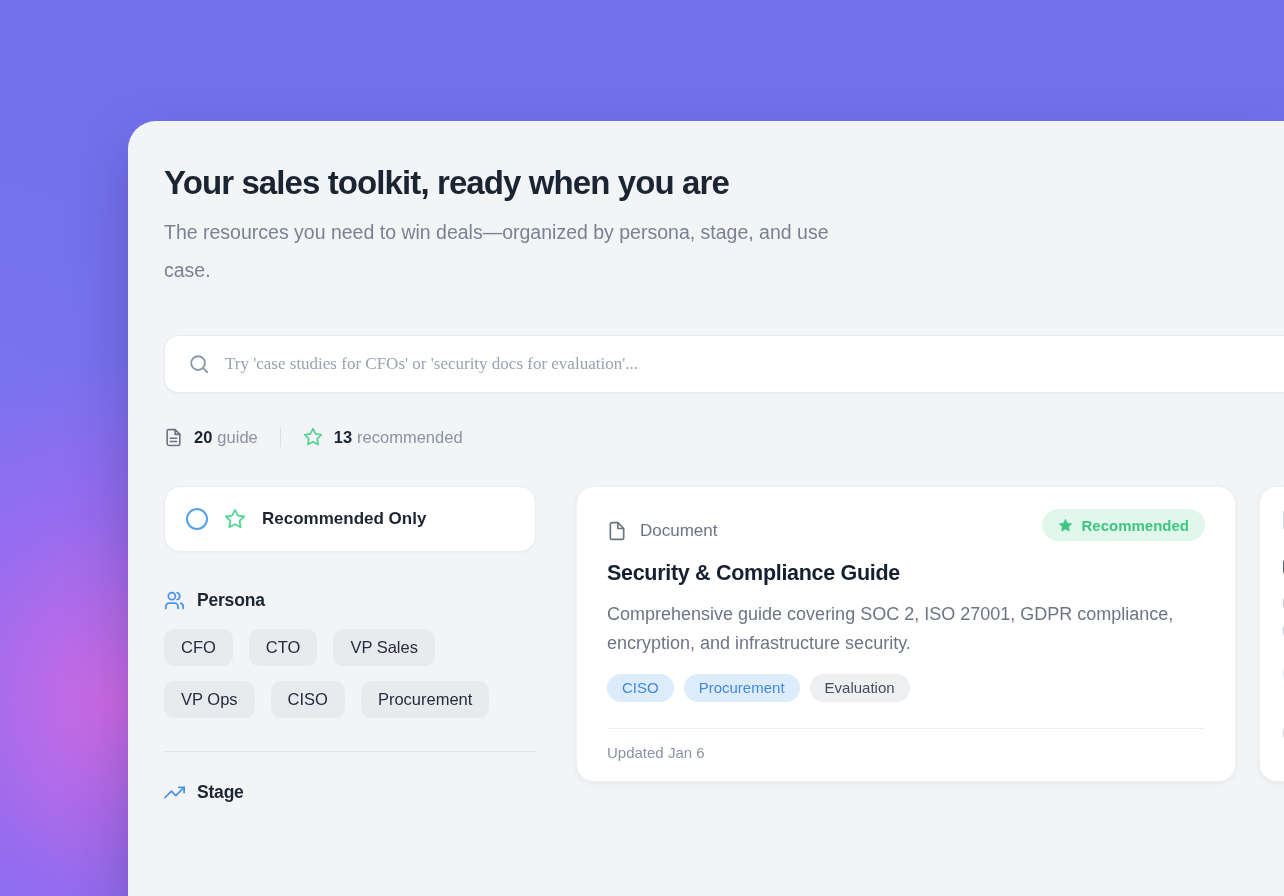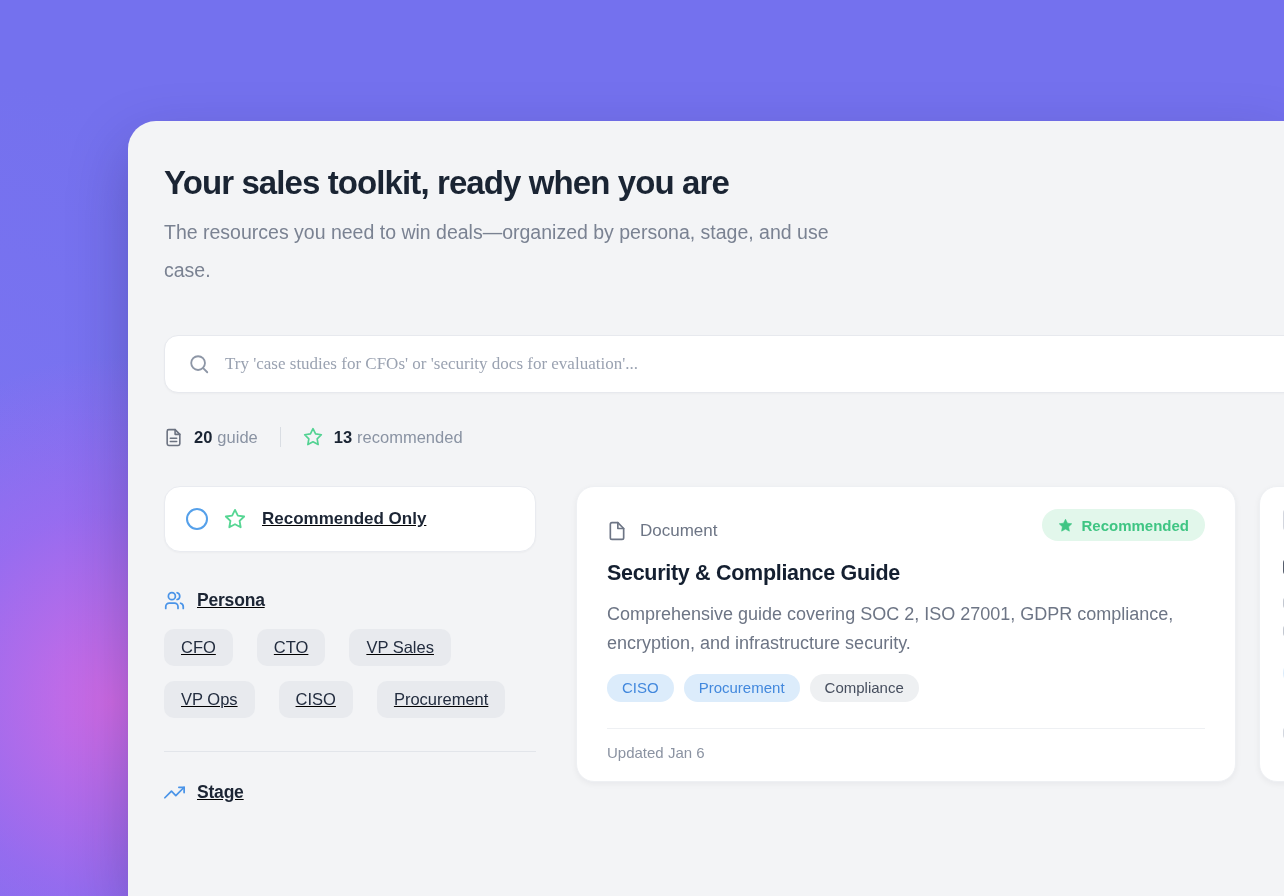--- a/index.html
+++ b/index.html
@@ -51,36 +51,36 @@
 
   .stats-row {
     margin-top:30px; height:24px;
     display:flex; align-items:flex-end; font-size:16.5px; color:#8a93a3;
   }
   .stats-row .num { font-weight:700; color:#1a2433; margin:0 5px 0 11px; }
   .stats-divider { width:1px; height:20px; background:#d9dde3; margin:0 22px; }
 
   .columns { margin-top:39px; display:flex; gap:40px; align-items:flex-start; }
 
-  .sidebar { width:372px; flex:none;text-decoration:underline; }
+  .sidebar { width:372px; flex:none; }
   .rec-toggle {
     height:66px; background:#fff; border:1px solid #e9ebf0; border-radius:16px;
     display:flex; align-items:center; gap:16px; padding:0 21px;
     box-shadow:0 1px 2px rgba(20,25,40,0.03); cursor:pointer;
   }
   .radio-circle {
     width:22px; height:22px; border-radius:50%;
     border:2px solid #55a0ea; flex:none;
   }
   .rec-toggle-label { font-size:17px; font-weight:600; color:#1c2534; }
 
   .filter-header { margin-top:38px; display:flex; align-items:flex-end; gap:12px; }
   .filter-header.stage { margin-top:30px; }
   .filter-label { font-size:17.5px; font-weight:700; color:#1c2534; letter-spacing:-0.2px; }
-  .chips { margin-top:18px; display:flex; flex-wrap:wrap; gap:15px 24px;align-items:flex-end; }
+  .chips { margin-top:18px; display:flex; flex-wrap:wrap; gap:15px 16px;align-items:flex-end; }
   .chip {
     height:37px; line-height:37px; padding:0 17px; border-radius:10px;
     background:#e8eaee; color:#232d3f; font-size:16.5px; font-weight:500; cursor:pointer;
   }
   .sidebar-divider { margin-top:33px; height:1px; background:#e2e5ea; }
 
   .main-col { display:flex; gap:23px; flex:none; }
   .doc-card {
     width:660px; height:296px; background:#fff; border-radius:18px;
     border:1px solid #eef0f3; box-shadow:0 2px 6px rgba(20,25,40,0.05);
@@ -227,21 +227,21 @@
           <div class="card-title">Security &amp; Compliance Guide</div>
 
           <div class="card-desc">
             <span>Comprehensive guide covering SOC 2, ISO 27001, GDPR compliance,</span>
             <span>encryption, and infrastructure security.</span>
           </div>
 
           <div class="tags">
             <span class="tag blue">CISO</span>
             <span class="tag blue">Procurement</span>
-            <span class="tag gray">Compliance</span>
+            <span class="tag gray">Evaluation</span>
           </div>
 
           <div class="card-divider"></div>
 
           <div class="card-updated">Updated Jan 6</div>
         </div>
 
         <div class="ghost-card">
           <div class="frag icon"></div>
           <div class="frag title"></div>

